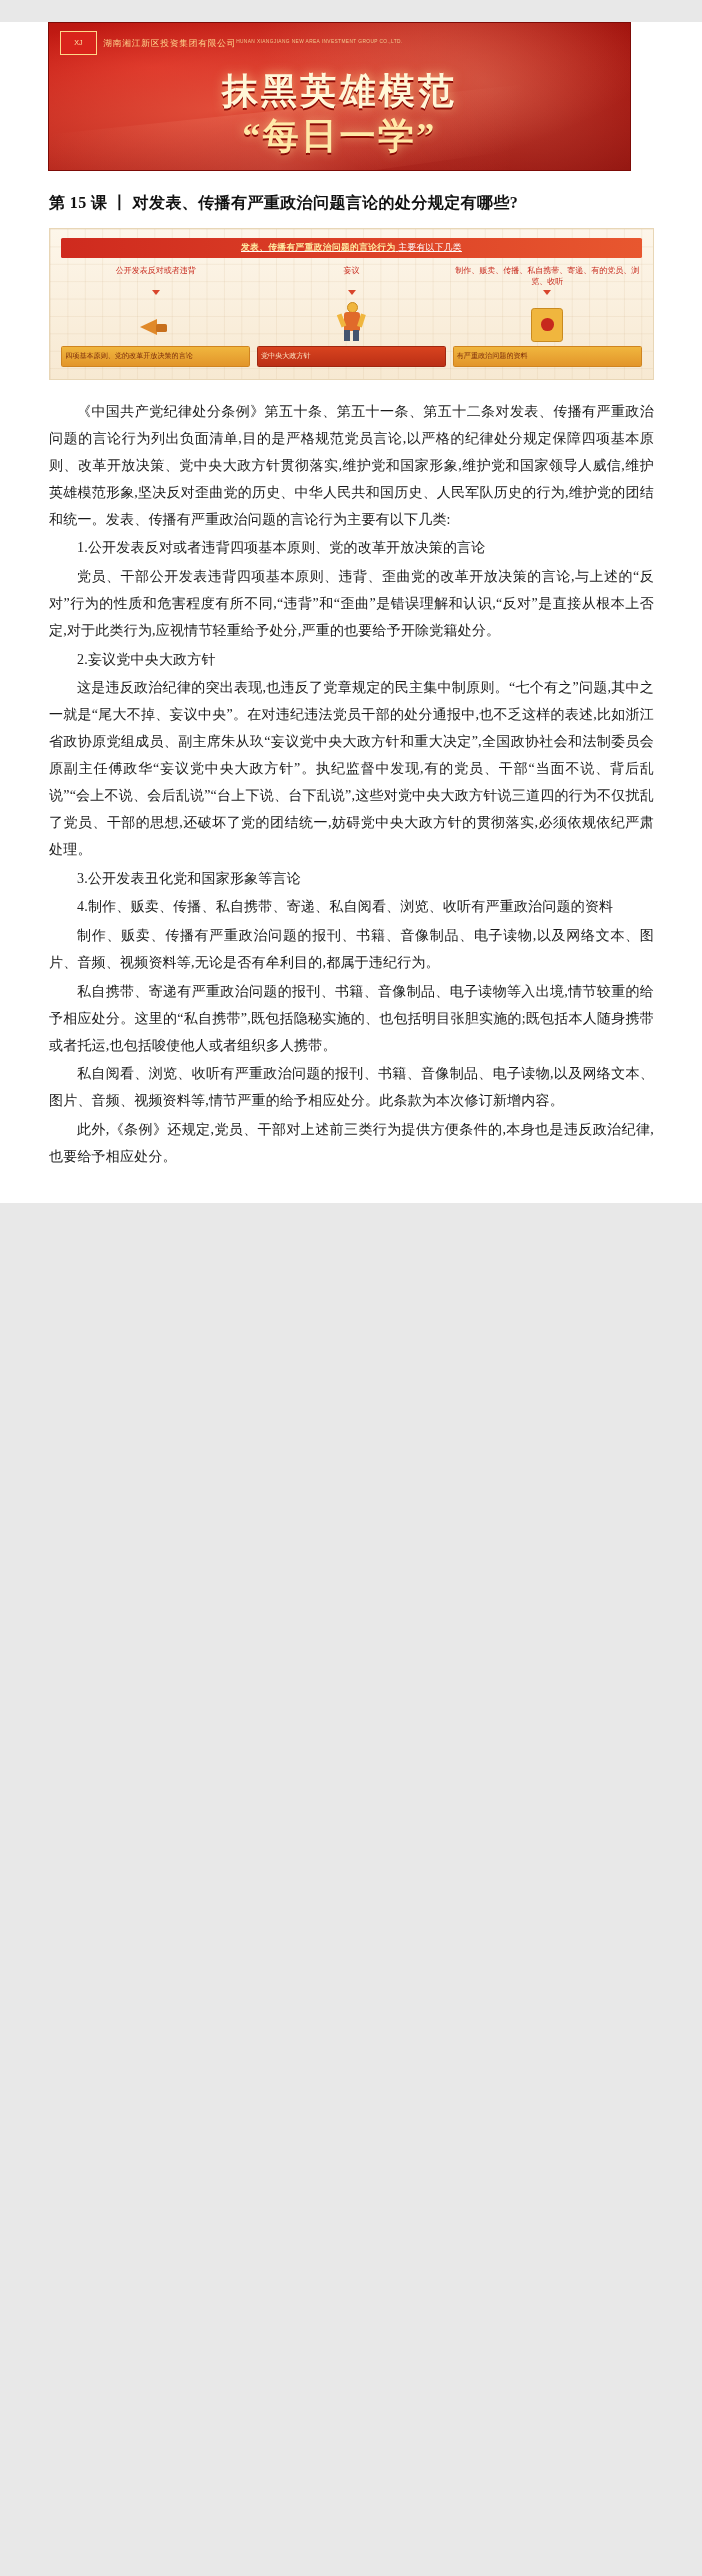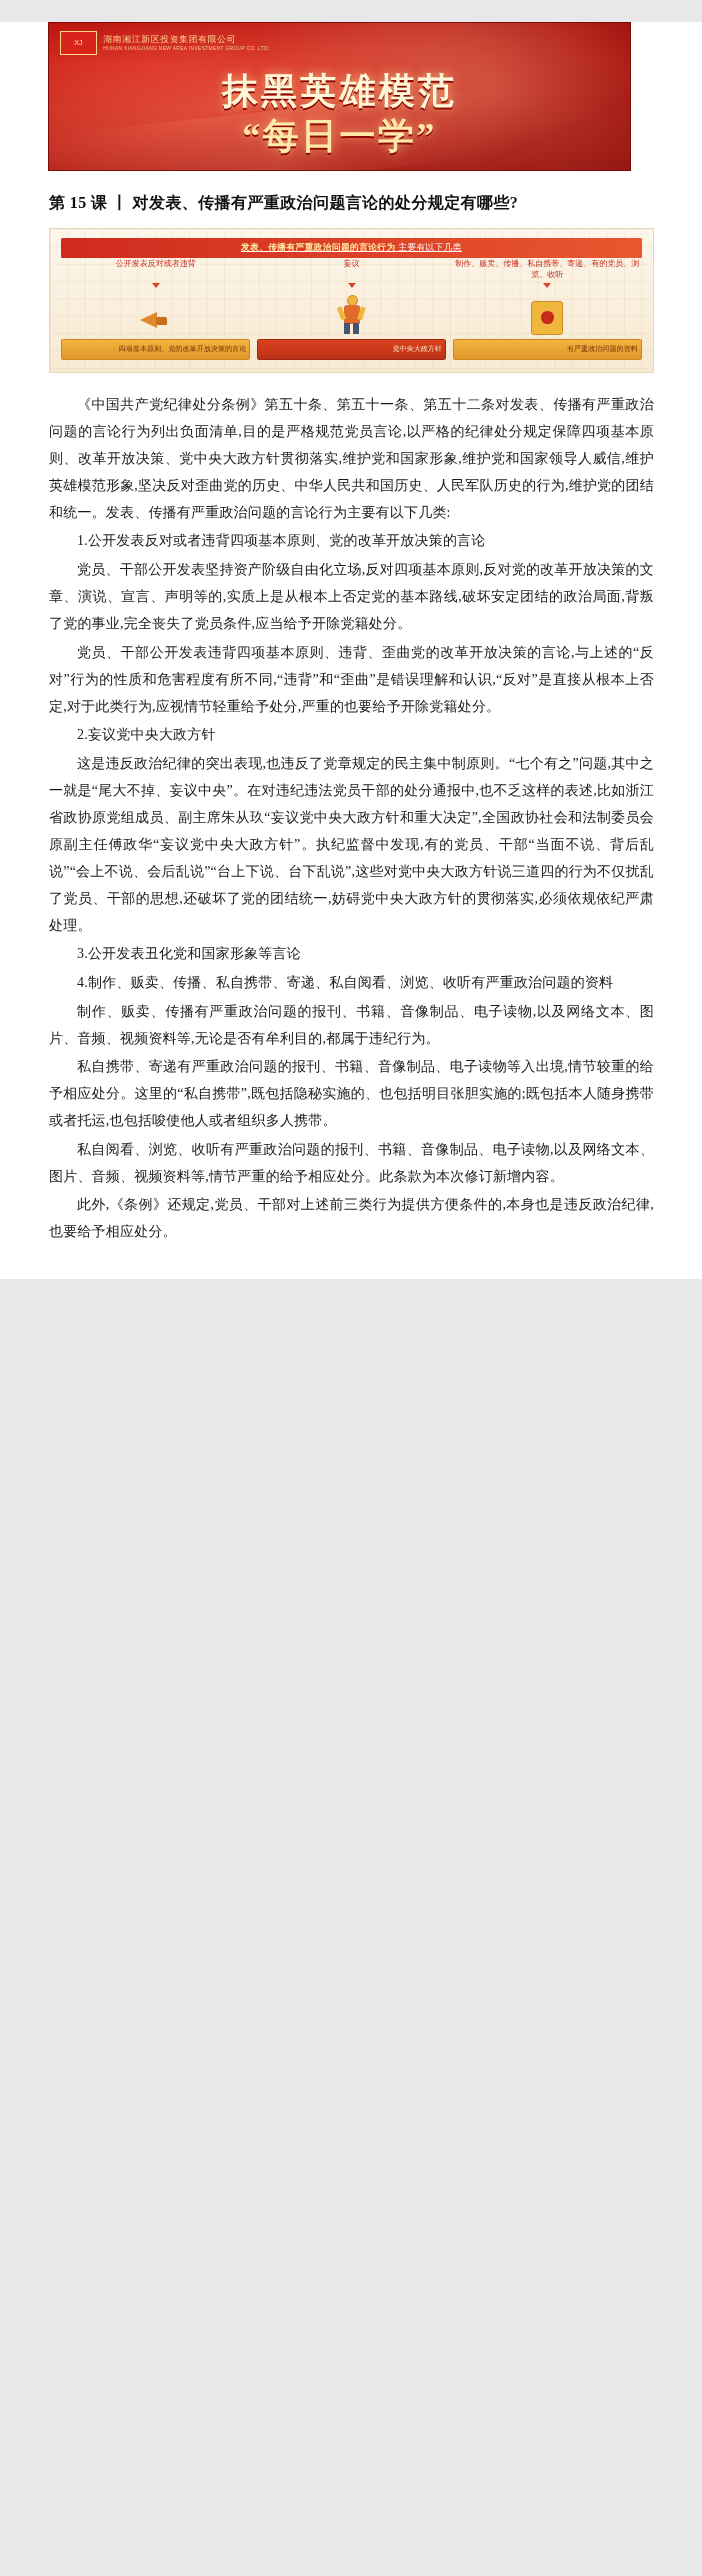--- a/index.html
+++ b/index.html
@@ -42,21 +42,21 @@
   }
   .banner .logo-row{
     position:absolute;left:11px;top:8px;display:flex;align-items:center;gap:6.3px;
   }
   .banner .logo-mark{
     width:35px;height:22px;background:#d9241b;border:0.8px solid #ffd98a;
     display:flex;align-items:center;justify-content:center;
     color:#ffe3a8;font-size:7.1px;font-family:"Liberation Sans",sans-serif;
   }
   .banner .logo-text{
-    display:flex;flex-direction:column;justify-content:center;
+    display:flex;justify-content:center;
   }
   .banner .logo-cn{
     color:#ffd78f;font-size:8.7px;letter-spacing:0.8px;font-family:"Liberation Sans",sans-serif;
     line-height:10.3px;
   }
   .banner .logo-en{
     color:#f3c98f;font-size:4.8px;letter-spacing:0.4px;font-family:"Liberation Sans",sans-serif;
     line-height:7.1px;
   }
   .banner .title1{
@@ -107,21 +107,21 @@
     letter-spacing:0.4px;
     border-radius:1.6px;
     text-decoration:underline;
   }
   .info .headline b{color:#ffe9a0;}
   .info .cols{
     position:relative;
     display:flex;
     justify-content:space-between;
     gap:6.3px;
-    margin-top:0;
+    margin-top:7px;
   }
   .info .col{
     flex:1;
     display:flex;
     flex-direction:column;
     align-items:center;
   }
   .info .col-title{
     color:#c7291d;
     font-size:8px;
@@ -138,21 +138,21 @@
     height:43px;display:flex;align-items:flex-end;justify-content:center;
   }
   .info .card{
     margin-top:4.8px;
     width:100%;
     background:linear-gradient(180deg,#f0b63e,#e2952a);
     border:0.8px solid #cf8420;
     color:#7a2b0a;
     font-size:7.1px;
     line-height:10.3px;
-    text-align:right;
+    text-align:left;
     padding:4px 3.2px;
     box-sizing:border-box;
     font-family:"Liberation Sans",sans-serif;
     border-radius:1.6px;
   }
   .info .card.dark{
     background:linear-gradient(180deg,#d8431f,#bb2f15);
     border-color:#9f2710;color:#ffeccb;
   }
   
@@ -257,21 +257,20 @@
         </div>
         <div class="card">有严重政治问题的资料</div>
       </div>
 
     </div>
   </div>
 
   <div class="body-text">
     <p>《中国共产党纪律处分条例》第五十条、第五十一条、第五十二条对发表、传播有严重政治问题的言论行为列出负面清单,目的是严格规范党员言论,以严格的纪律处分规定保障四项基本原则、改革开放决策、党中央大政方针贯彻落实,维护党和国家形象,维护党和国家领导人威信,维护英雄模范形象,坚决反对歪曲党的历史、中华人民共和国历史、人民军队历史的行为,维护党的团结和统一。发表、传播有严重政治问题的言论行为主要有以下几类:</p>
     <p>1.公开发表反对或者违背四项基本原则、党的改革开放决策的言论</p>
-    <p>党员、干部公开发表坚持资产阶级自由化立场,反对四项基本原则,反对党的改革开放决策的文章、演说、宣言、声明等的,实质上是从根本上否定党的基本路线,破坏安定团结的政治局面,背叛了党的事业,完全丧失了党员条件,应当给予开除党籍处分。</p>
     <p>党员、干部公开发表违背四项基本原则、违背、歪曲党的改革开放决策的言论,与上述的“反对”行为的性质和危害程度有所不同,“违背”和“歪曲”是错误理解和认识,“反对”是直接从根本上否定,对于此类行为,应视情节轻重给予处分,严重的也要给予开除党籍处分。</p>
     <p>2.妄议党中央大政方针</p>
     <p>这是违反政治纪律的突出表现,也违反了党章规定的民主集中制原则。“七个有之”问题,其中之一就是“尾大不掉、妄议中央”。在对违纪违法党员干部的处分通报中,也不乏这样的表述,比如浙江省政协原党组成员、副主席朱从玖“妄议党中央大政方针和重大决定”,全国政协社会和法制委员会原副主任傅政华“妄议党中央大政方针”。执纪监督中发现,有的党员、干部“当面不说、背后乱说”“会上不说、会后乱说”“台上下说、台下乱说”,这些对党中央大政方针说三道四的行为不仅扰乱了党员、干部的思想,还破坏了党的团结统一,妨碍党中央大政方针的贯彻落实,必须依规依纪严肃处理。</p>
     <p>3.公开发表丑化党和国家形象等言论</p>
     <p>4.制作、贩卖、传播、私自携带、寄递、私自阅看、浏览、收听有严重政治问题的资料</p>
     <p>制作、贩卖、传播有严重政治问题的报刊、书籍、音像制品、电子读物,以及网络文本、图片、音频、视频资料等,无论是否有牟利目的,都属于违纪行为。</p>
     <p>私自携带、寄递有严重政治问题的报刊、书籍、音像制品、电子读物等入出境,情节较重的给予相应处分。这里的“私自携带”,既包括隐秘实施的、也包括明目张胆实施的;既包括本人随身携带或者托运,也包括唆使他人或者组织多人携带。</p>
     <p>私自阅看、浏览、收听有严重政治问题的报刊、书籍、音像制品、电子读物,以及网络文本、图片、音频、视频资料等,情节严重的给予相应处分。此条款为本次修订新增内容。</p>
     <p>此外,《条例》还规定,党员、干部对上述前三类行为提供方便条件的,本身也是违反政治纪律,也要给予相应处分。</p>
   </div>

